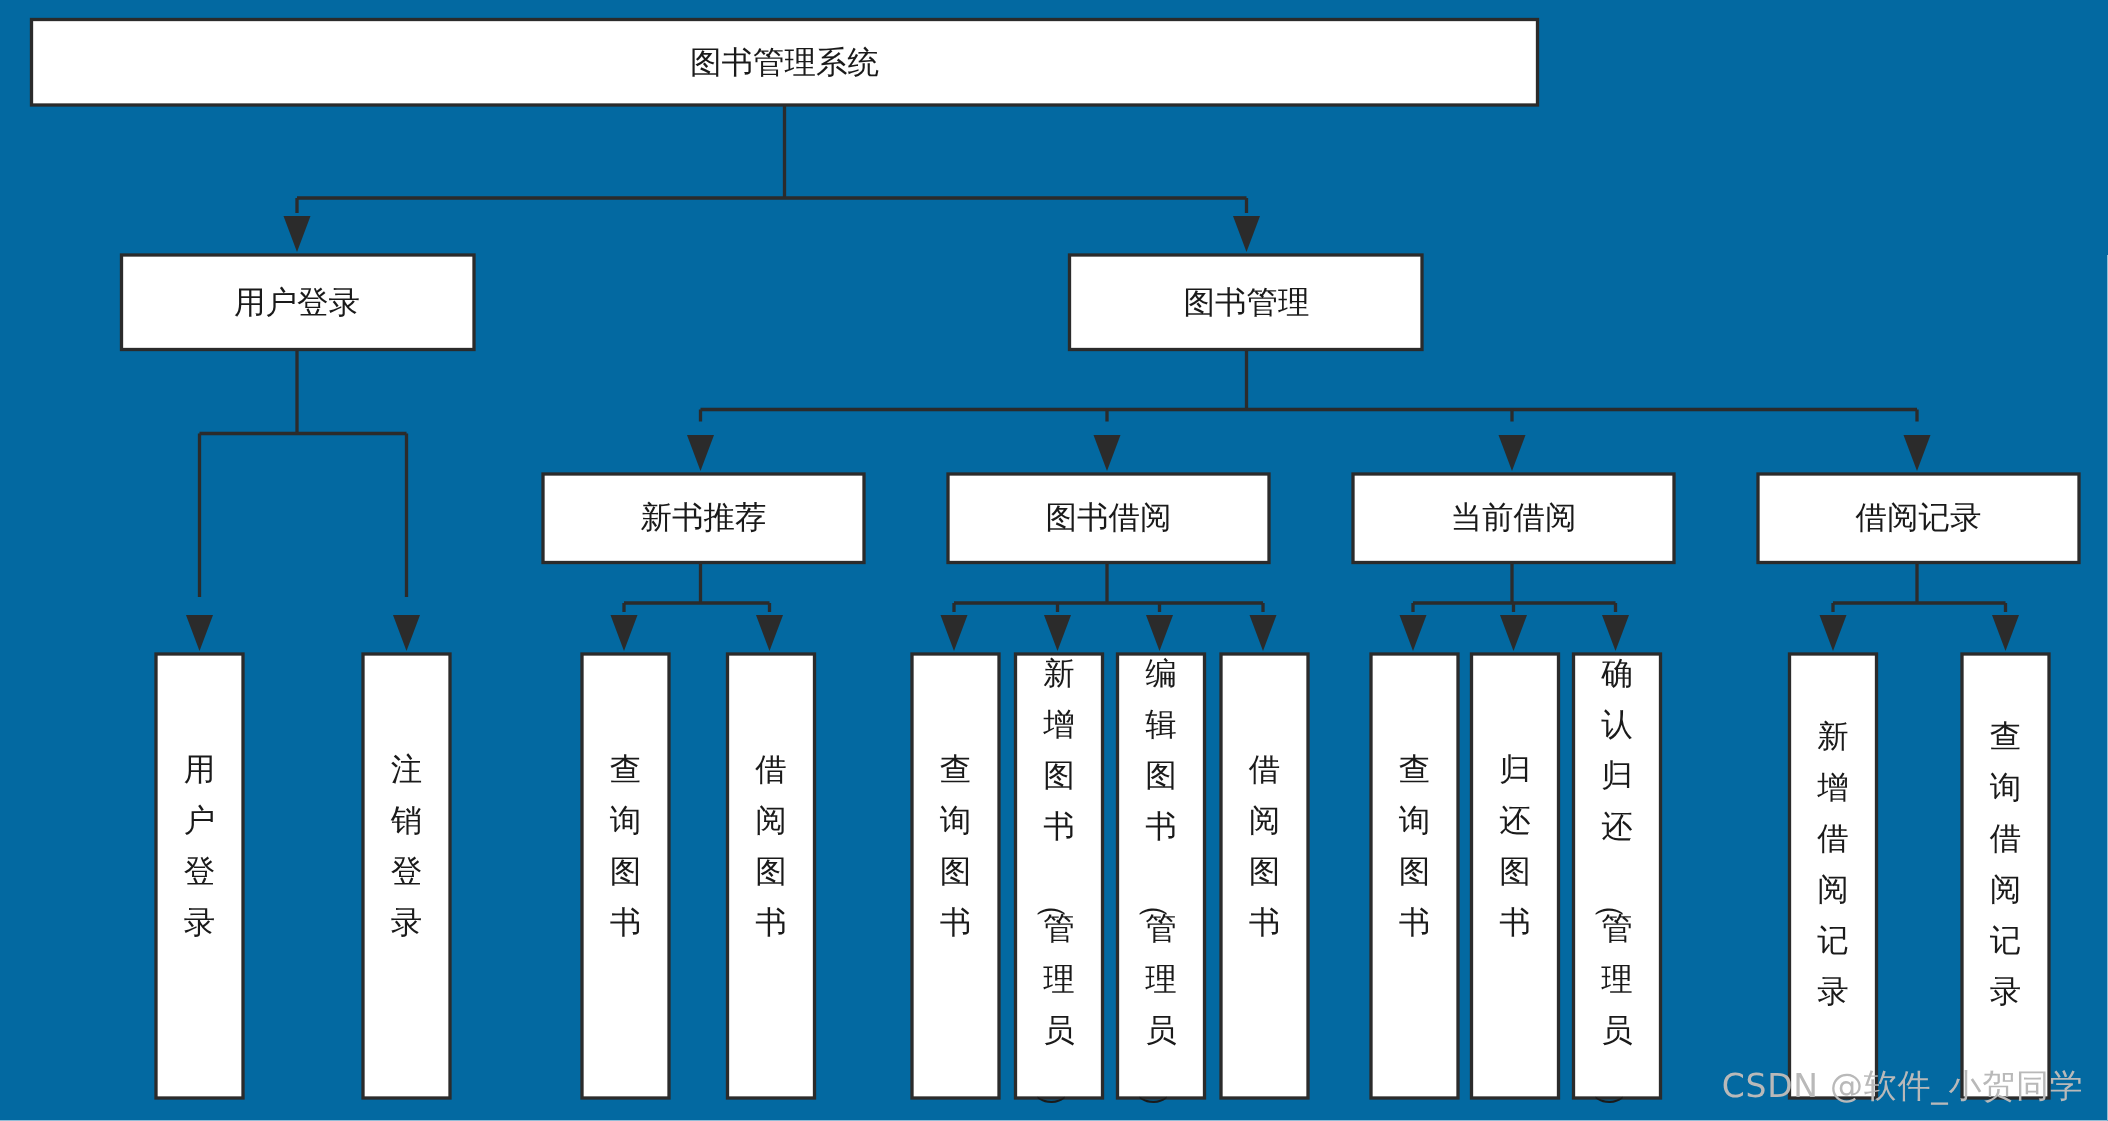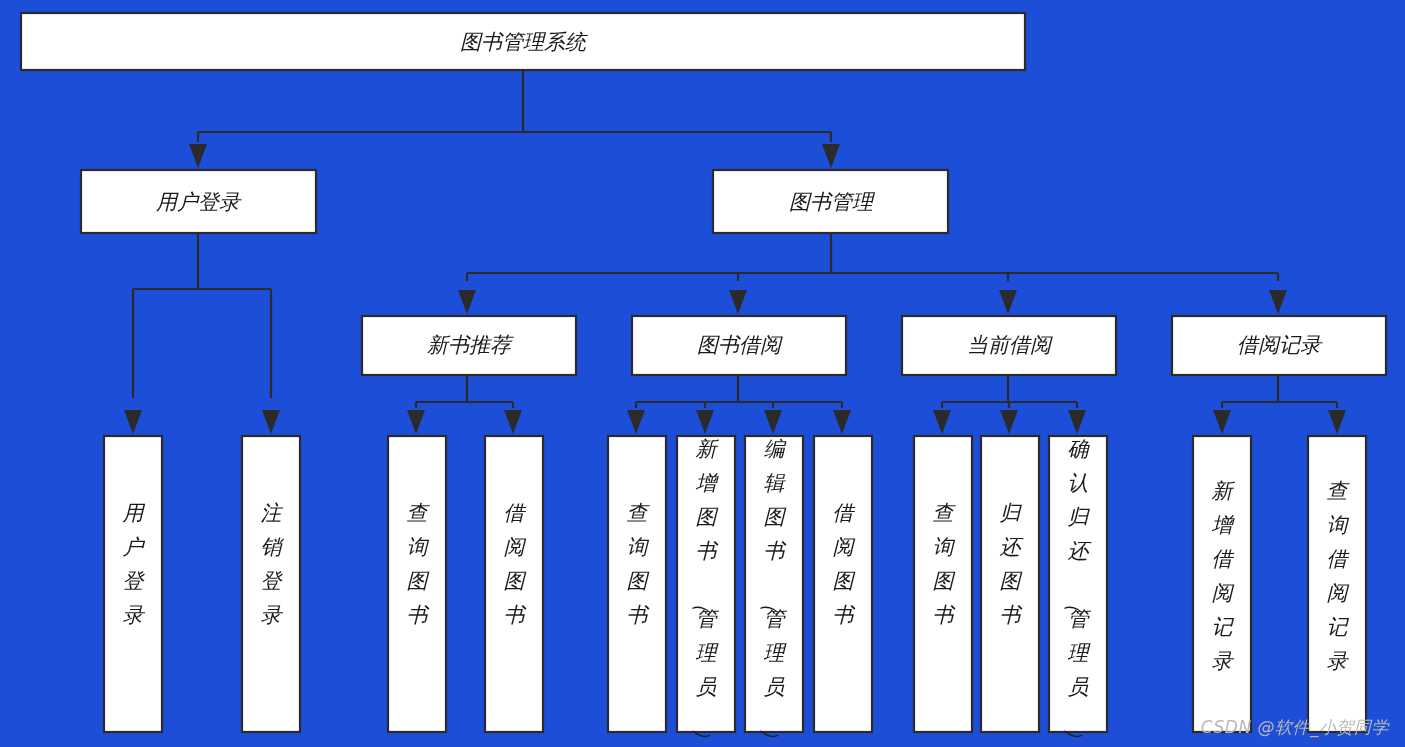--- a/index.html
+++ b/index.html
@@ -8,23 +8,22 @@
     padding: 0;
     background: #ffffff;
   }
   body {
     font-family: "DejaVu Sans", "Liberation Sans", sans-serif;
   }
   #diagram-root {
     position: relative;
     width: 1405px;
     height: 747px;
-    background: #1d4ed8;
+    background: #0369a1;
     overflow: hidden;
-    font-style: italic;
   }
   svg#diagram-svg {
     position: absolute;
     left: 0;
     top: 0;
     width: 1405px;
     height: 747px;
     display: block;
   }
   .node-box {
@@ -53,21 +52,21 @@
     font-family: "DejaVu Sans", "Liberation Sans", sans-serif;
     fill: #1a1a1a;
     font-size: 21px;
     text-anchor: middle;
   }
   .watermark-text {
     position: absolute;
     right: 16px;
     bottom: 8px;
     font-family: "DejaVu Sans", "Liberation Sans", sans-serif;
-    font-size: 17px;
+    font-size: 22px;
     color: #b9b9b9;
     letter-spacing: 0.5px;
     white-space: nowrap;
     pointer-events: none;
   }
 </style>
 </head>
 <body>
 
 <div id="diagram-root">

